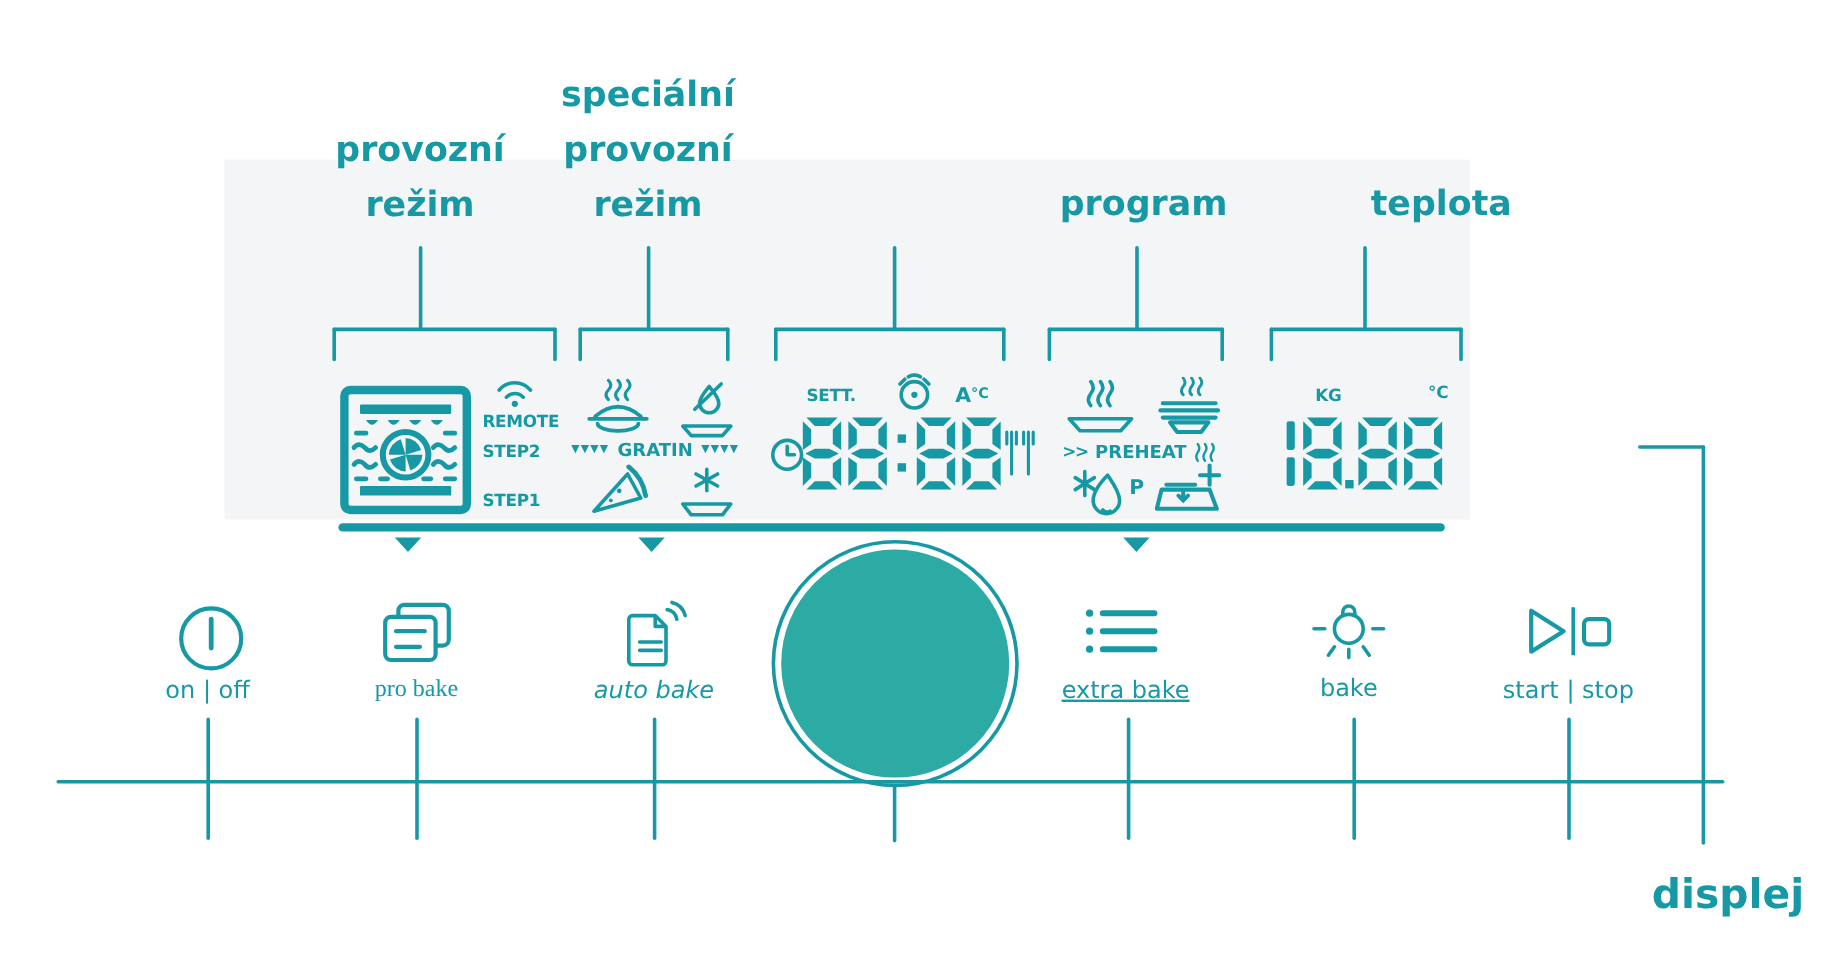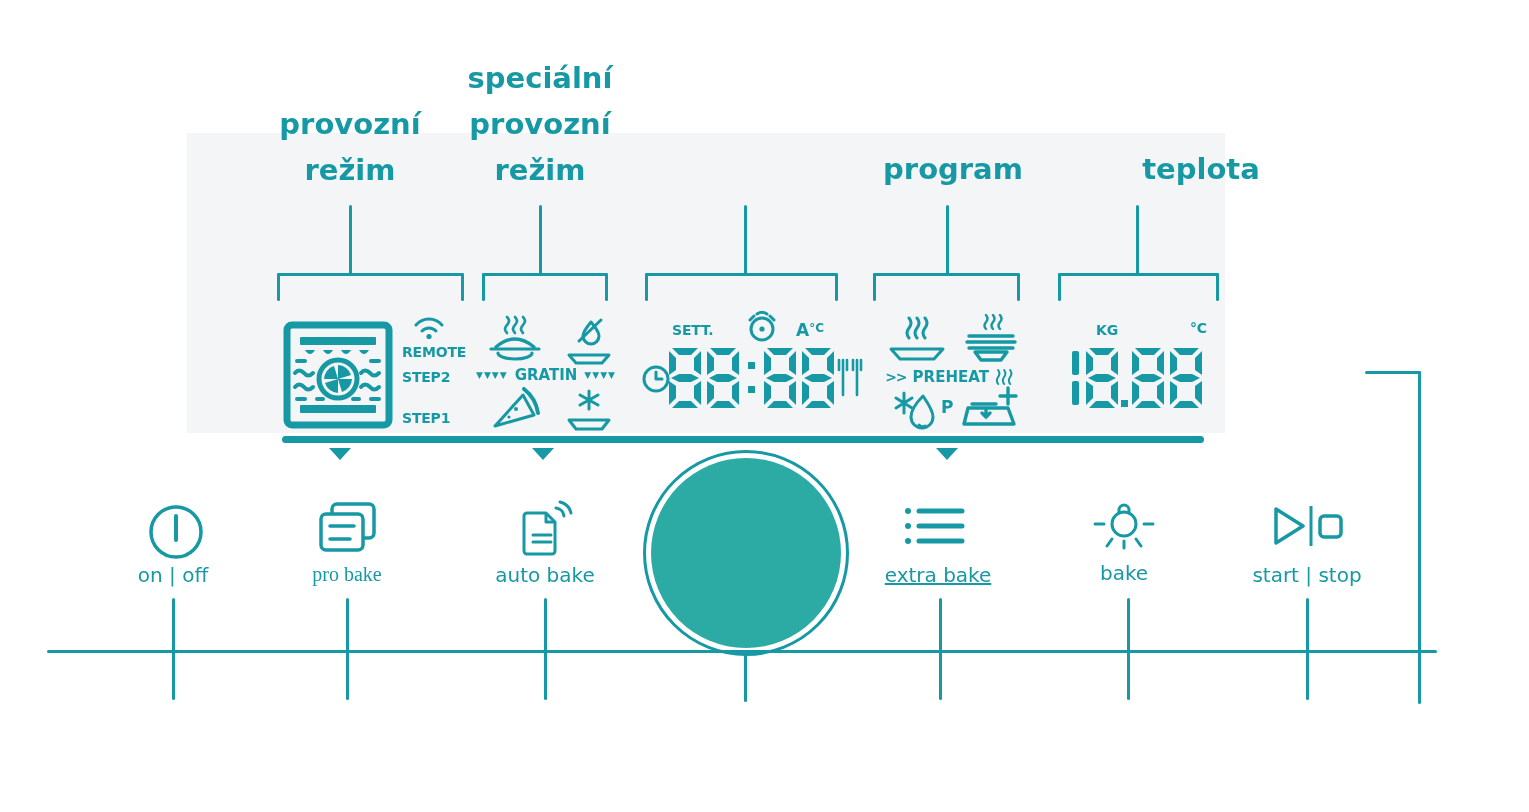--- a/index.html
+++ b/index.html
@@ -286,21 +286,21 @@
     <div class="btn-label" style="left:60px;top:62px;">pro bake</div>
   </div>
 
   <div class="abs" style="left:485px;top:499px;width:120px;height:94px;">
     <svg class="ic" style="left:34px;top:0;" width="54" height="58" viewBox="0 0 54 58">
       <path d="M8,14 h19 l9,9 v29 a3,3 0 0 1 -3,3 h-25 a3,3 0 0 1 -3,-3 v-35 a3,3 0 0 1 3,-3 z" fill="none" stroke="currentColor" stroke-width="3" stroke-linejoin="round"></path>
       <path d="M27,14 v9 h9" fill="none" stroke="currentColor" stroke-width="3" stroke-linejoin="round"></path>
       <path d="M14,36 H32 M14,43 H32" stroke="currentColor" stroke-width="3" stroke-linecap="round" fill="none"></path>
       <path d="M37,9 A9,9 0 0 1 45,17 M41,3 A15,15 0 0 1 52,14" fill="none" stroke="currentColor" stroke-width="3" stroke-linecap="round"></path>
     </svg>
-    <div class="btn-label" style="left:60px;top:64px;">auto bake</div>
+    <div class="btn-label" style="left:60px;top:64px;font-style:italic;">auto bake</div>
   </div>
 
   <div class="abs" style="left:876px;top:505px;width:124px;height:88px;">
     <svg class="ic" style="left:28px;top:0;" width="64" height="44" viewBox="0 0 64 44">
       <g stroke="currentColor" stroke-width="5" stroke-linecap="round" fill="none">
         <path d="M15,6 H58 M15,21 H58 M15,36 H58"></path>
       </g>
       <circle cx="4" cy="6" r="3" fill="currentColor"></circle>
       <circle cx="4" cy="21" r="3" fill="currentColor"></circle>
       <circle cx="4" cy="36" r="3" fill="currentColor"></circle>
@@ -334,14 +334,15 @@
   <div class="vline" style="left:544px;top:598px;height:102px;"></div>
   <div class="vline" style="left:744px;top:654px;height:48px;"></div>
   <div class="vline" style="left:939px;top:598px;height:102px;"></div>
   <div class="vline" style="left:1127px;top:598px;height:102px;"></div>
   <div class="vline" style="left:1306px;top:598px;height:102px;"></div>
 
   <div class="hline" style="left:47px;top:650px;width:1390px;"></div>
 
   <div class="hline" style="left:1365px;top:371px;width:56px;"></div>
   <div class="vline" style="left:1418px;top:371px;height:333px;"></div>
+  <div class="displej" style="left:1440px;top:726px;">displej</div>
 
 </div>
 
 </body></html>

